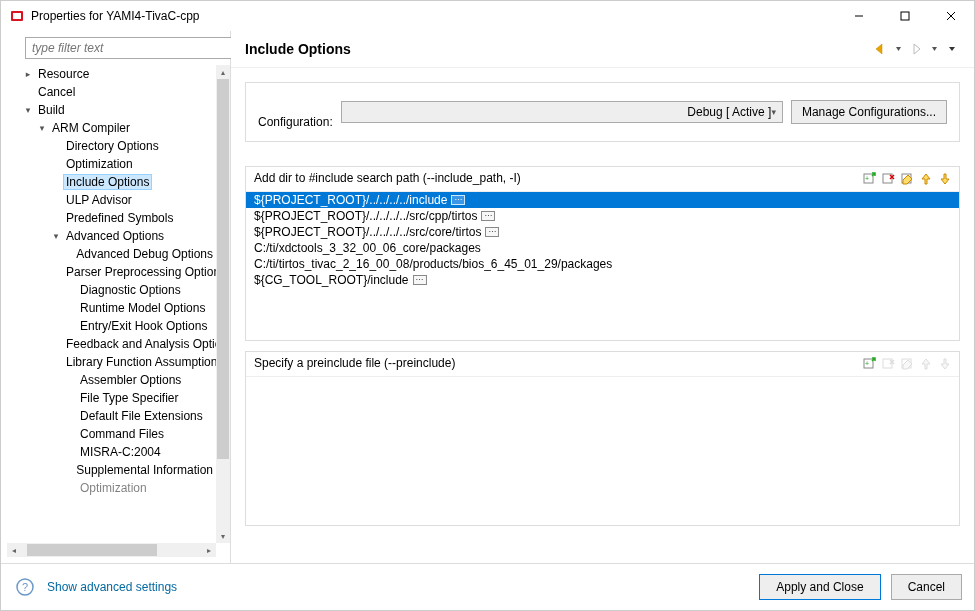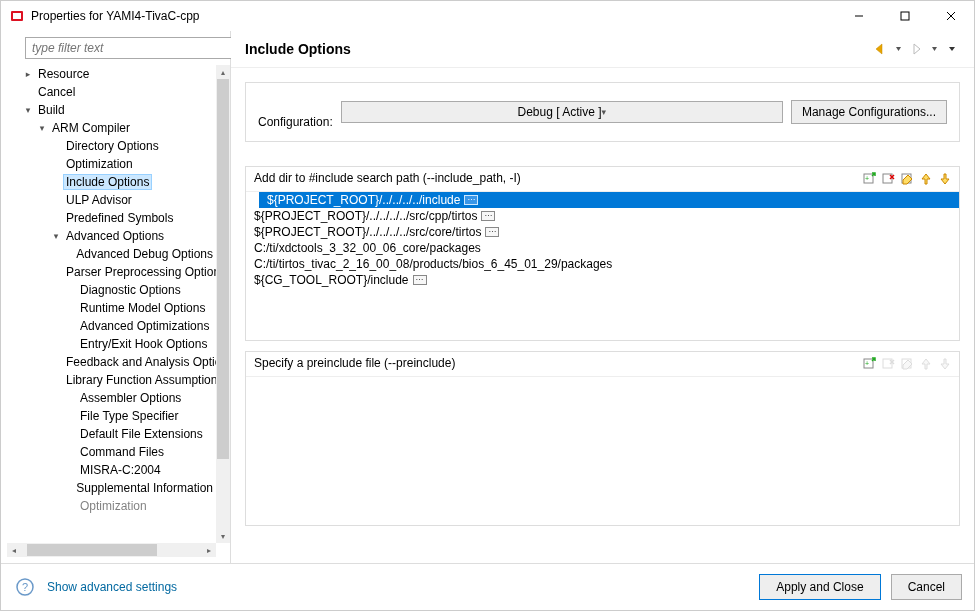--- a/index.html
+++ b/index.html
@@ -30,31 +30,31 @@
 .indent-3 { padding-left: 42px; }
 .indent-4 { padding-left: 56px; }
 .right-panel { flex: 1; display: flex; flex-direction: column; background: #fff; min-width: 0; }
 .header-row { display: flex; align-items: center; padding: 10px 14px 10px 14px; border-bottom: 1px solid #eee; }
 .header-title { font-size: 14px; font-weight: bold; flex: 1; }
 .header-icons { display: flex; gap: 2px; align-items: center; }
 .header-icons svg { display: block; }
 .content-scroll { flex: 1; overflow: auto; padding: 14px; }
 .config-box { border: 1px solid #ddd; padding: 12px; display: flex; align-items: center; gap: 8px; margin-bottom: 24px; }
 .config-box label { font-size: 12px; margin-top: 20px; }
-.config-select { flex: 1; height: 22px; border: 1px solid #aaa; background: #eee; padding: 2px 6px; display: flex; align-items: center; justify-content: center; }
+.config-select { flex: 1; height: 22px; border: 1px solid #aaa; background: #eee; padding: 2px 6px; display: flex; align-items: center; justify-content: flex-end; }
 .manage-btn { height: 24px; border: 1px solid #aaa; background: #eee; padding: 2px 10px; font-size: 12px; }
 .list-section { border: 1px solid #ddd; margin-bottom: 10px; }
 .list-header { display: flex; padding: 4px 6px 4px 8px; border-bottom: 1px solid #eee; }
 .list-header .lbltxt { flex: 1; font-size: 12px; }
 .list-header .icogrp { display: flex; gap: 3px; }
 .icobtn { width: 16px; height: 16px; display: inline-flex; align-items: center; justify-content: center; }
 .list-body { min-height: 148px; background: #fff; }
 .list-body.short { min-height: 148px; }
 .list-row { padding: 1px 8px; font-size: 12px; display: flex; align-items: center; }
-.list-row.sel { background: #0078d7; color: #fff; margin-left: 13px; }
+.list-row.sel { background: #0078d7; color: #fff; }
 .tdots { display: inline-block; width: 14px; height: 10px; border: 1px solid #888; margin-left: 4px; font-size: 8px; line-height: 7px; text-align: center; background: #f7f7f7; color: #333; }
 .list-row.sel .tdots { border-color: #cce8ff; background: #3a97e8; color: #fff; }
 .footer { border-top: 1px solid #ddd; display: flex; align-items: center; padding: 10px 12px; gap: 10px; }
 .footer .help { width: 24px; height: 24px; display: flex; align-items: center; justify-content: center; }
 .footer .link { color: #0369a1; text-decoration: none; flex: 1; }
 .footer .btn { height: 26px; padding: 2px 16px; font-size: 12px; border: 1px solid #aaa; background: #eee; }
 .footer .btn.primary { border: 1px solid #0078d7; }
 </style>
 </head>
 <body>
@@ -145,24 +145,20 @@
           <li class="tree-item indent-4">
               <span class="tw"></span>
               <span class="lbl">Diagnostic Options</span>
             </li>
           <li class="tree-item indent-4">
               <span class="tw"></span>
               <span class="lbl">Runtime Model Options</span>
             </li>
           <li class="tree-item indent-4">
               <span class="tw"></span>
-              <span class="lbl">Advanced Optimizations</span>
-            </li>
-          <li class="tree-item indent-4">
-              <span class="tw"></span>
               <span class="lbl">Entry/Exit Hook Options</span>
             </li>
           <li class="tree-item indent-4">
               <span class="tw"></span>
               <span class="lbl">Feedback and Analysis Options</span>
             </li>
           <li class="tree-item indent-4">
               <span class="tw"></span>
               <span class="lbl">Library Function Assumptions</span>
             </li>

